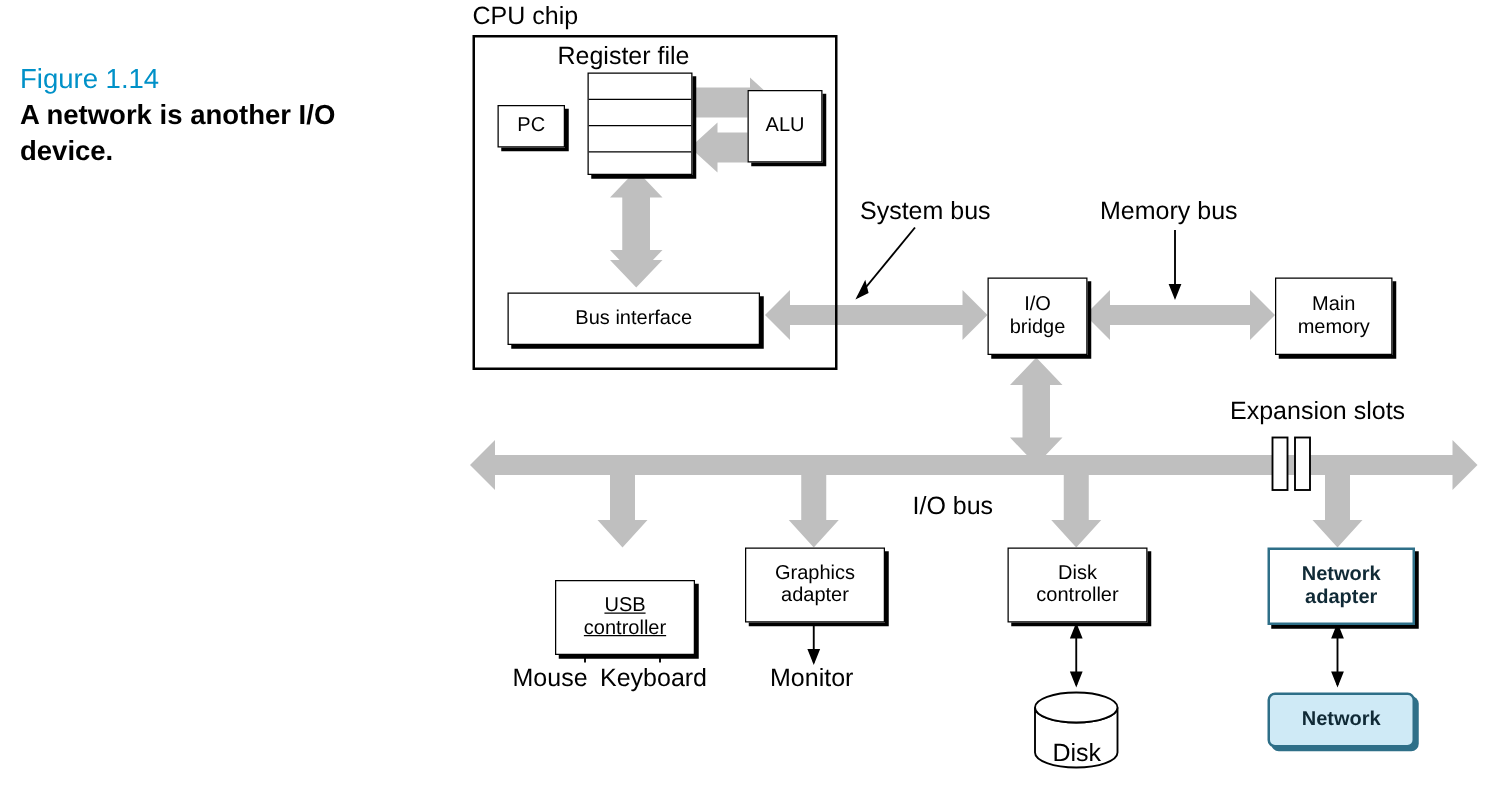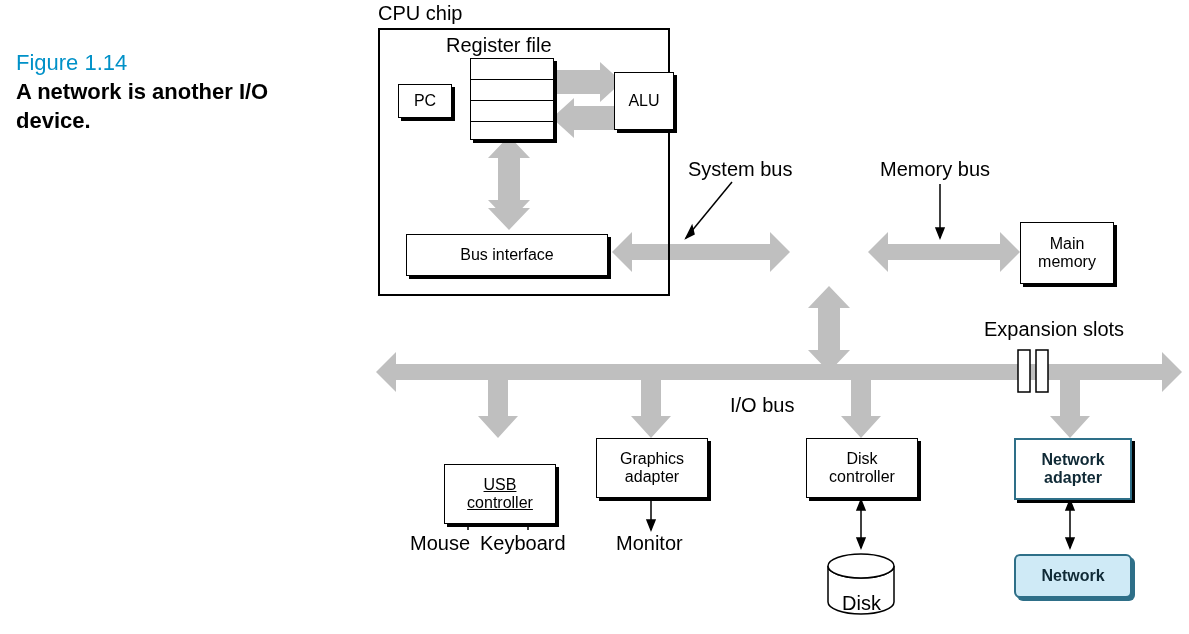--- a/index.html
+++ b/index.html
@@ -121,28 +121,30 @@
   <div class="label" style="left:76px;top:34px;">Register file</div>
 
   <div class="box shadow" style="left:100px;top:58px;width:82px;height:80px;flex-direction:column;justify-content:flex-start;">
     <div style="width:100%;height:20px;border-bottom:1.5px solid #000;"></div>
     <div style="width:100%;height:20px;border-bottom:1.5px solid #000;"></div>
     <div style="width:100%;height:20px;border-bottom:1.5px solid #000;"></div>
   </div>
 
   <div class="box shadow" style="left:28px;top:84px;width:52px;height:32px;">PC</div>
 
-  <div class="box shadow" style="left:244px;top:72px;width:58px;height:56px;">ALU</div>
+  <div class="box shadow" style="left:228px;top:72px;width:58px;height:56px;">ALU</div>
 
   <div class="box shadow" style="left:36px;top:234px;width:200px;height:40px;">Bus interface</div>
 
   <div class="label" style="left:318px;top:158px;">System bus</div>
 
   <div class="label" style="left:510px;top:158px;">Memory bus</div>
 
+  <div class="box shadow" style="left:420px;top:222px;width:78px;height:60px;white-space:pre;">I/O
+bridge</div>
 
   <div class="box shadow" style="left:650px;top:222px;width:92px;height:60px;white-space:pre;">Main
 memory</div>
 
   <div class="label" style="left:614px;top:318px;">Expansion slots</div>
 
   <div class="label" style="left:360px;top:394px;">I/O bus</div>
 
   <div class="box shadow" style="left:74px;top:464px;width:110px;height:58px;white-space:pre;text-decoration:underline;">USB
 controller</div>

